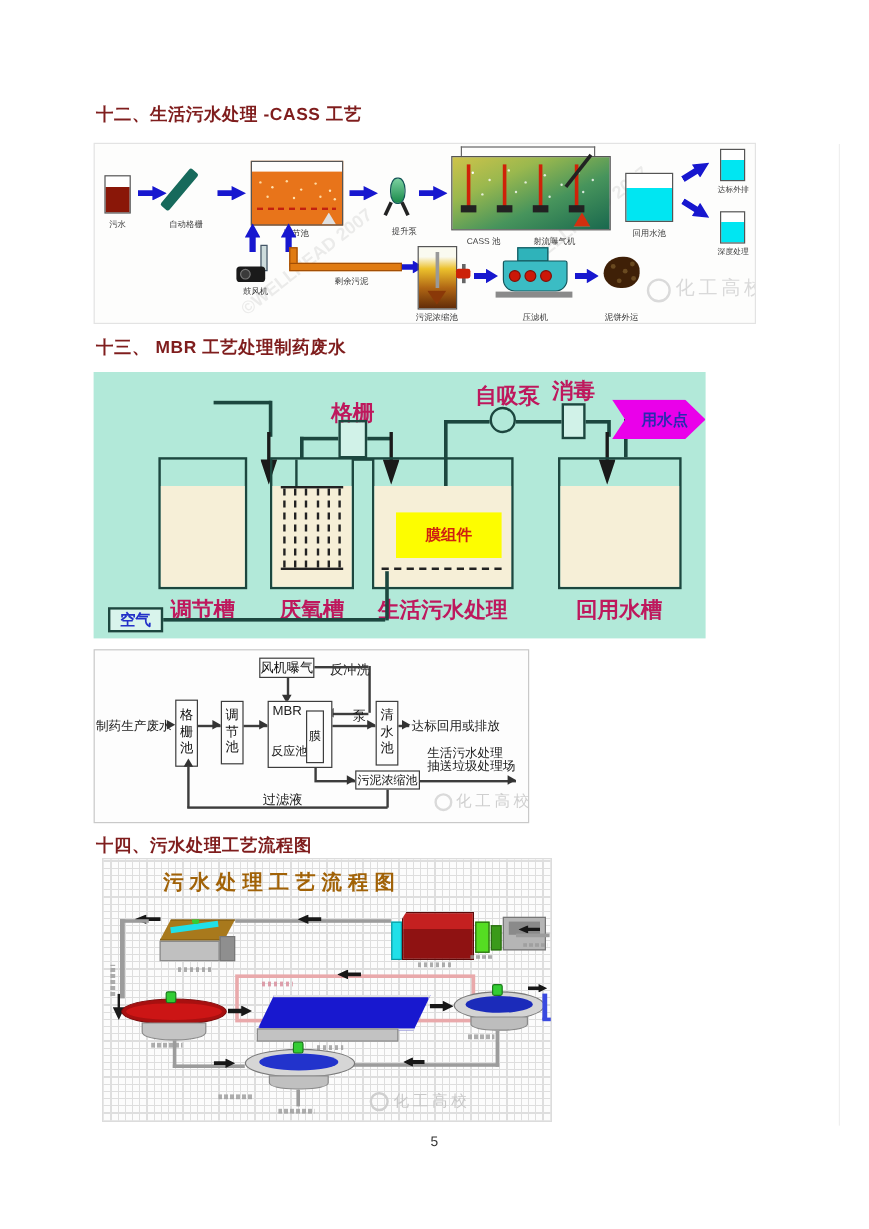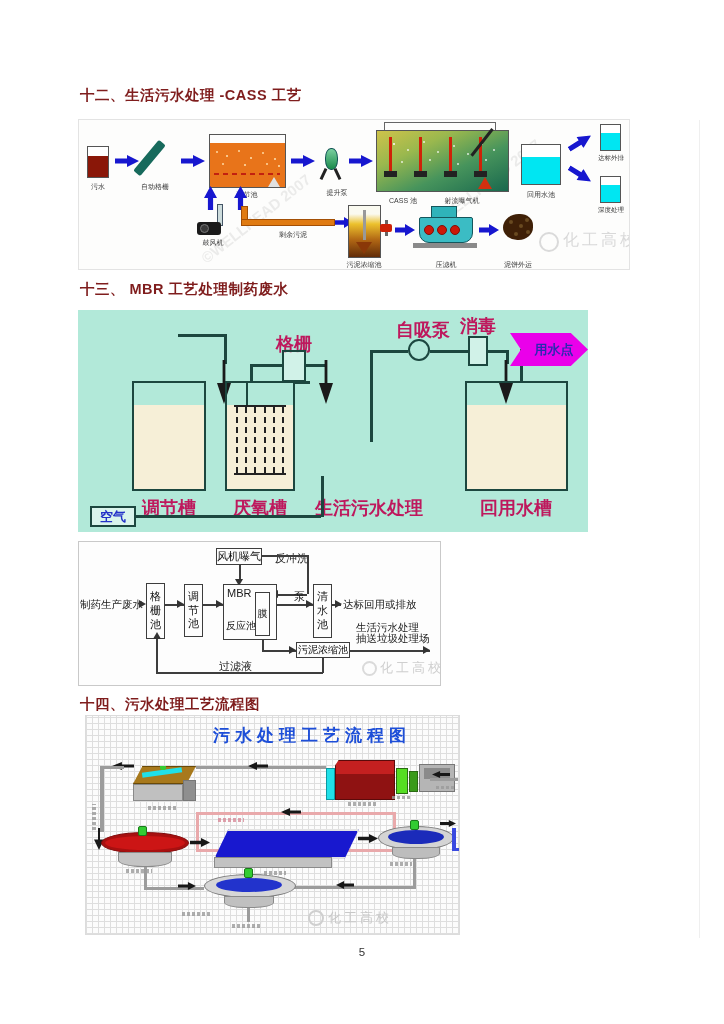--- a/index.html
+++ b/index.html
@@ -196,20 +196,25 @@
     <div class="abs" style="left:7px;right:7px;bottom:14px;height:2px;background:#222"></div>
     <div class="anx">
         <i></i>
         <i></i>
         <i></i>
         <i></i>
         <i></i>
         <i></i>
       </div>
   </div>
+  <div class="mtank" style="left:232px;top:71px;width:118px;height:110px">
+    <div class="mfill"></div>
+    <div class="abs" style="left:18px;top:44px;width:88px;height:38px;background:#fdfd00;display:flex;align-items:center;justify-content:center;color:#cf2310;font-weight:bold;font-size:13px">膜组件</div>
+    <div class="abs" style="left:6px;top:90px;width:100px;height:0;border-top:2px dashed #222"></div>
+  </div>
   <div class="mtank" style="left:387px;top:71px;width:103px;height:110px">
     <div class="mfill"></div>
   </div>
   <div class="line" style="left:217px;top:71px;width:15px;height:2.5px"></div>
 
   <div class="rlbl" style="left:56px;top:186px;width:70px">调节槽</div>
   <div class="rlbl" style="left:147px;top:186px;width:70px">厌氧槽</div>
   <div class="rlbl" style="left:236px;top:186px;width:110px">生活污水处理</div>
   <div class="rlbl" style="left:398px;top:186px;width:80px">回用水槽</div>
 
@@ -272,21 +277,21 @@
   <div class="ftxt" style="left:140px;top:117px;font-size:11px">过滤液</div>
 
   <div class="wmlogo" style="left:283px;top:119px;width:15px;height:15px"></div>
   <div class="wmtxt" style="left:301px;top:117px;font-size:13px;color:#cfcfcf">化工高校</div>
 </div>
 
 <div class="hd" style="top:695px">十四、污水处理工艺流程图</div>
 
 <div id="d4" class="diag">
   <div class="grid"></div>
-  <div class="abs" style="left:50px;top:8px;width:275px;text-align:right;color:#1d4ed8;font-weight:bold;font-size:17px;letter-spacing:5px;white-space:nowrap">污水处理工艺流程图</div>
+  <div class="abs" style="left:50px;top:8px;width:275px;text-align:left;color:#a16207;font-weight:bold;font-size:17px;letter-spacing:5px;white-space:nowrap">污水处理工艺流程图</div>
 
   <div class="abs" style="left:47px;top:50px;width:63px;height:18px;background:#a8791c;clip-path:polygon(15% 0,100% 0,85% 100%,0 100%);border:1px solid #6a4a08">
     <div class="abs" style="left:8px;top:3px;width:40px;height:5px;background:#20e0e8;transform:rotate(-8deg)"></div>
     <div class="abs" style="left:26px;top:-3px;width:6px;height:6px;background:#33cc33;border-radius:2px"></div>
   </div>
   <div class="abs" style="left:47px;top:68px;width:50px;height:17px;background:#c0c0c0;border:1px solid #8a8a8a"></div>
   <div class="abs" style="left:97px;top:64px;width:13px;height:21px;background:#8f8f8f;border:1px solid #777"></div>
   <div class="tinytxt" style="left:62px;top:90px;width:28px"></div>
 
   <div class="karr" style="left:26px;top:46px;width:22px;height:8px;transform:scaleX(-1)"></div>

